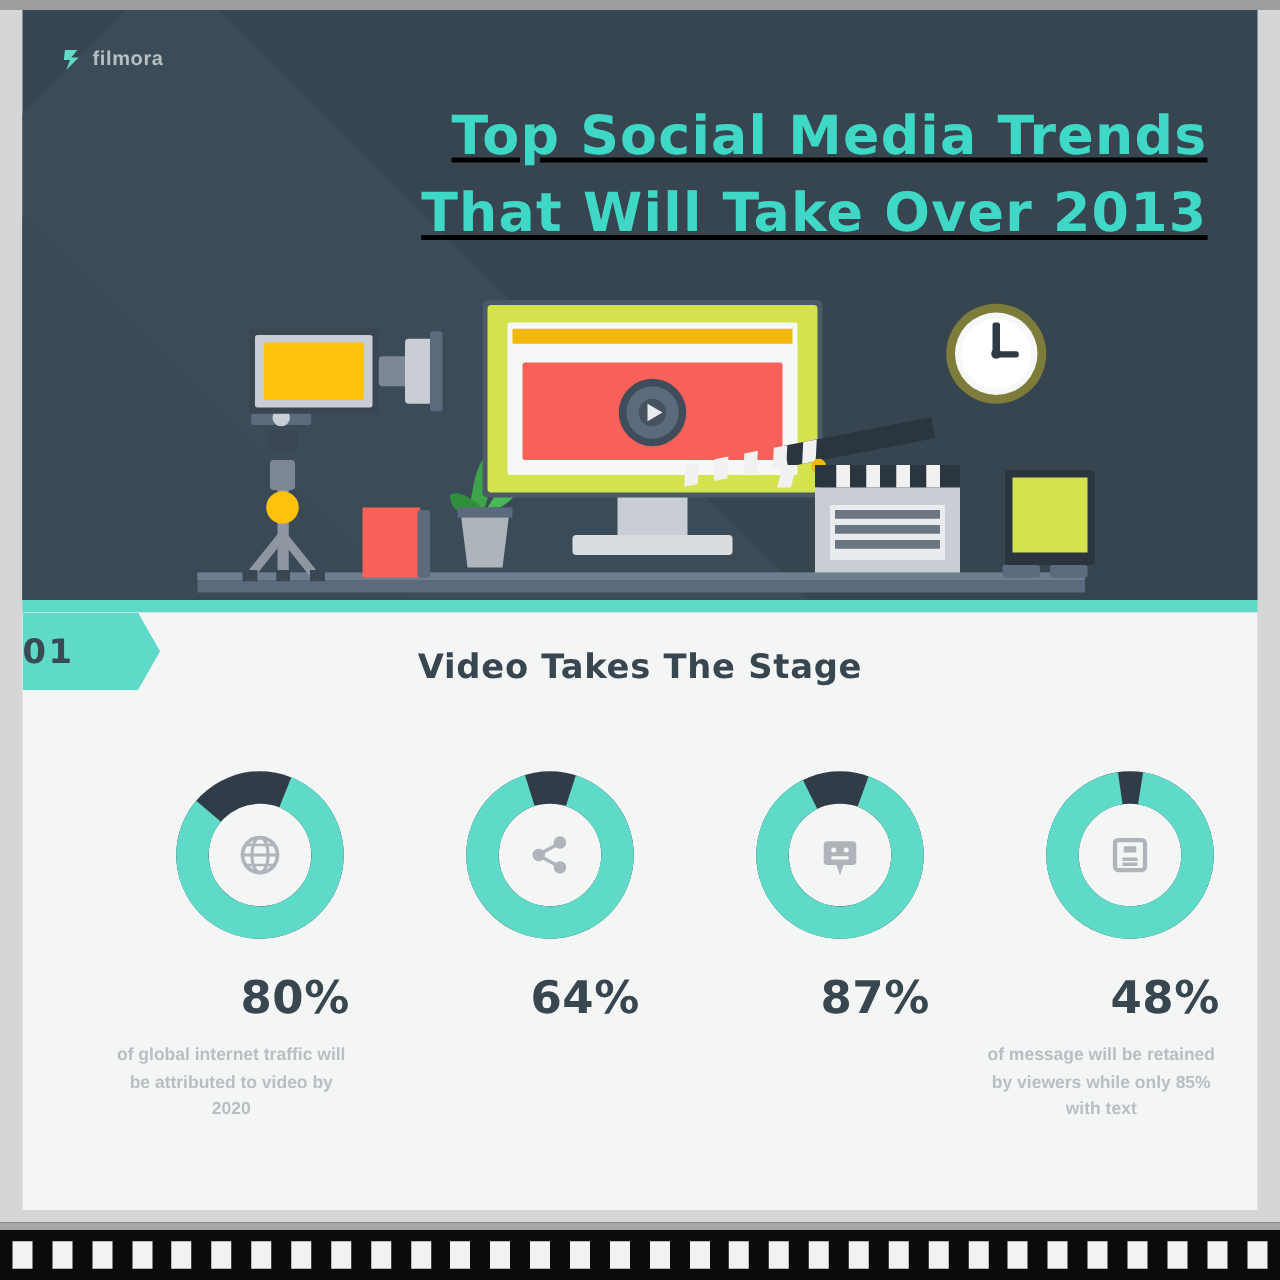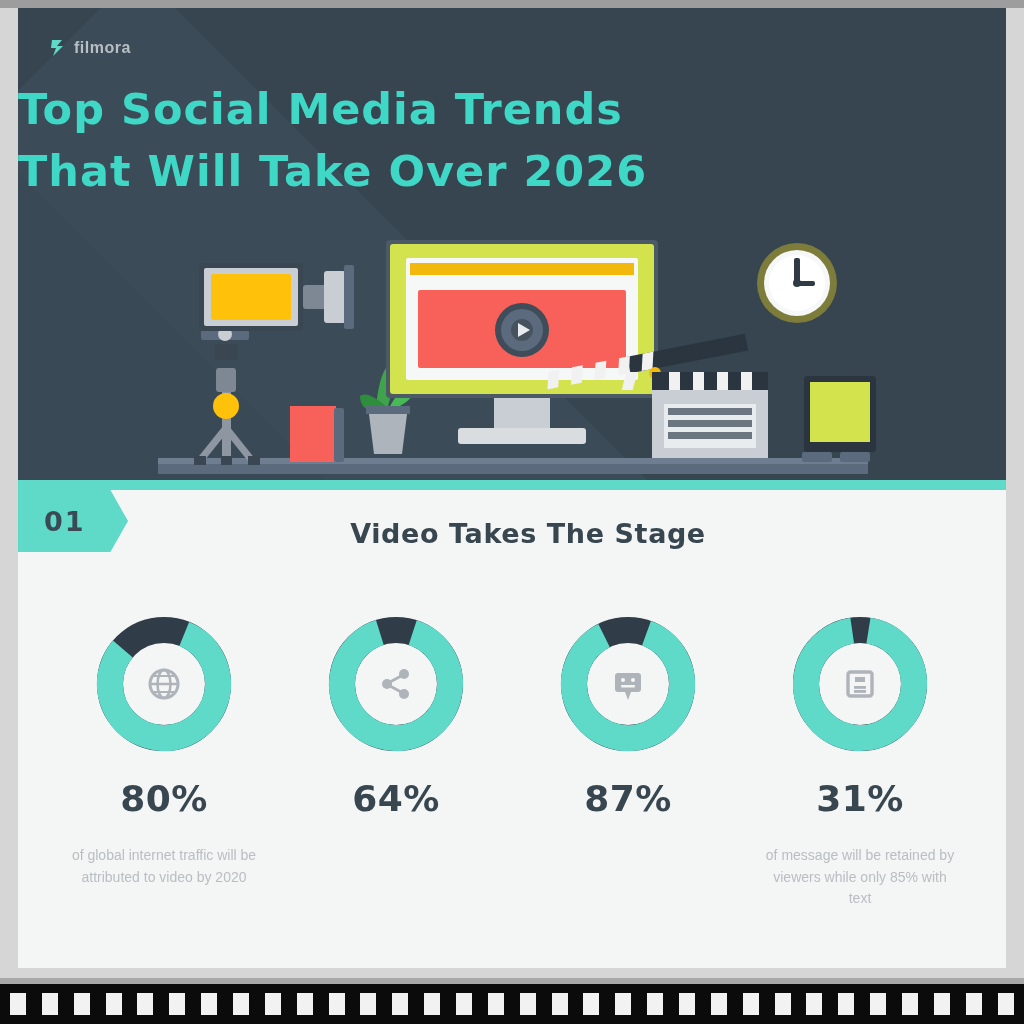--- a/index.html
+++ b/index.html
@@ -49,21 +49,21 @@
   }
   .logo-mark svg{display:block;}
   .logo-text{
     font-size:16px; font-weight:700; color:#c3c9cd; letter-spacing:.5px;
     opacity:.92;
   }
 
   
   .hero-title{
     position:absolute; left:0; top:70px; width:948px;
-    text-align:left; z-index:6;
+    text-align:right; z-index:6;text-decoration:underline;
   }
   .hero-title .line{
     font-size:43px; font-weight:700; color:#3fd8c6;
     letter-spacing:1px; line-height:1.45;
     font-family:"DejaVu Sans", sans-serif;
   }
 
   
   .illo{ position:absolute; left:0; top:0; width:988px; height:472px; z-index:4; }
 
@@ -74,54 +74,53 @@
   }
 
   
   .content{
     position:absolute; left:18px; top:490px; width:988px; height:478px;
     background:#f4f5f5;
   }
   .badge{
     position:absolute; left:0; top:0; width:110px; height:62px;
     background:#5fd9c8;
-    display:flex; align-items:center; padding-left:26px;
+    display:flex; align-items:center; 
     clip-path:polygon(0 0, 84% 0, 100% 50%, 84% 100%, 0 100%);
   }
   .badge-num{
     font-size:27px; font-weight:700; color:#3a4a55; letter-spacing:2px;
     font-family:"DejaVu Sans", sans-serif;
   }
   .section-title{
     position:absolute; left:0; top:28px; width:988px; text-align:center;
     font-size:27px; font-weight:700; color:#38464f; letter-spacing:.6px;
     font-family:"DejaVu Sans", sans-serif;
-    margin-left:16px;
   }
 
   
   .stats{
     position:absolute; left:30px; top:122px; width:928px;
     display:flex; justify-content:space-between;
   }
-  .stat{ width:232px; display:flex; flex-direction:column; align-items:center; }
+  .stat{ width:232px; display:flex; flex-direction:column; align-items:flex-end; }
   .donut{ position:relative; width:144px; height:144px; }
   .donut svg{ display:block; }
   .donut-icon{
     position:absolute; left:0; top:0; width:144px; height:144px;
     display:flex; align-items:center; justify-content:center;
   }
   .pct{
     margin-top:22px;
     font-size:36px; font-weight:700; color:#38464f; letter-spacing:.5px;
     font-family:"DejaVu Sans", sans-serif;
   }
   .cap{
-    margin-top:26px; width:190px; text-align:center;
-    font-size:14px; line-height:1.55; color:#b9bec2; font-weight:400;
+    margin-top:14px; width:190px; text-align:center;
+    font-size:14px; line-height:1.55; color:#b9bec2; font-weight:700;
   }
 
   
   .filmstrip{
     position:absolute; left:0; bottom:0; width:1024px; height:46px;
     background:#0b0b0b;
     display:flex; align-items:center; justify-content:space-between;
     padding:0 10px;
     border-top:6px solid #a8a8a8;
   }
@@ -143,21 +142,21 @@
       <span class="logo-mark">
         <svg width="16" height="20" viewBox="0 0 16 20">
           <path d="M2 2 L12 2 L7 8 L13 8 L3 18 L6 10 L1 10 Z" fill="#5fd9c8"></path>
         </svg>
       </span>
       <span class="logo-text">filmora</span>
     </div>
 
     <div class="hero-title">
       <div class="line">Top Social Media Trends</div>
-      <div class="line">That Will Take Over 2026</div>
+      <div class="line">That Will Take Over 2013</div>
     </div>
 
     <svg class="illo" viewBox="0 0 988 472">
 
       <rect x="140" y="450" width="710" height="16" fill="#5b6b7d"></rect>
       <rect x="140" y="450" width="710" height="6" fill="#6e7e90"></rect>
 
       <g>
 
         <rect x="204" y="380" width="9" height="72" fill="#8d96a1"></rect>
@@ -343,21 +342,21 @@
           </svg>
           <span class="donut-icon">
             <svg width="40" height="40" viewBox="0 0 40 40">
               <rect x="8" y="8" width="24" height="24" rx="2.5" fill="none" stroke="#aeb4ba" stroke-width="3.4"></rect>
               <rect x="15" y="13" width="10" height="5" fill="#aeb4ba"></rect>
               <rect x="14" y="22" width="12" height="2.8" fill="#aeb4ba"></rect>
               <rect x="14" y="26" width="12" height="2.8" fill="#aeb4ba"></rect>
             </svg>
           </span>
         </div>
-        <div class="pct">31%</div>
+        <div class="pct">48%</div>
         <div class="cap">of message will be retained by viewers while only 85% with text</div>
       </div>
 
     </div>
   </div>
 
   <div class="filmstrip">
     <span class="perf"></span>
     <span class="perf"></span>
     <span class="perf"></span>

